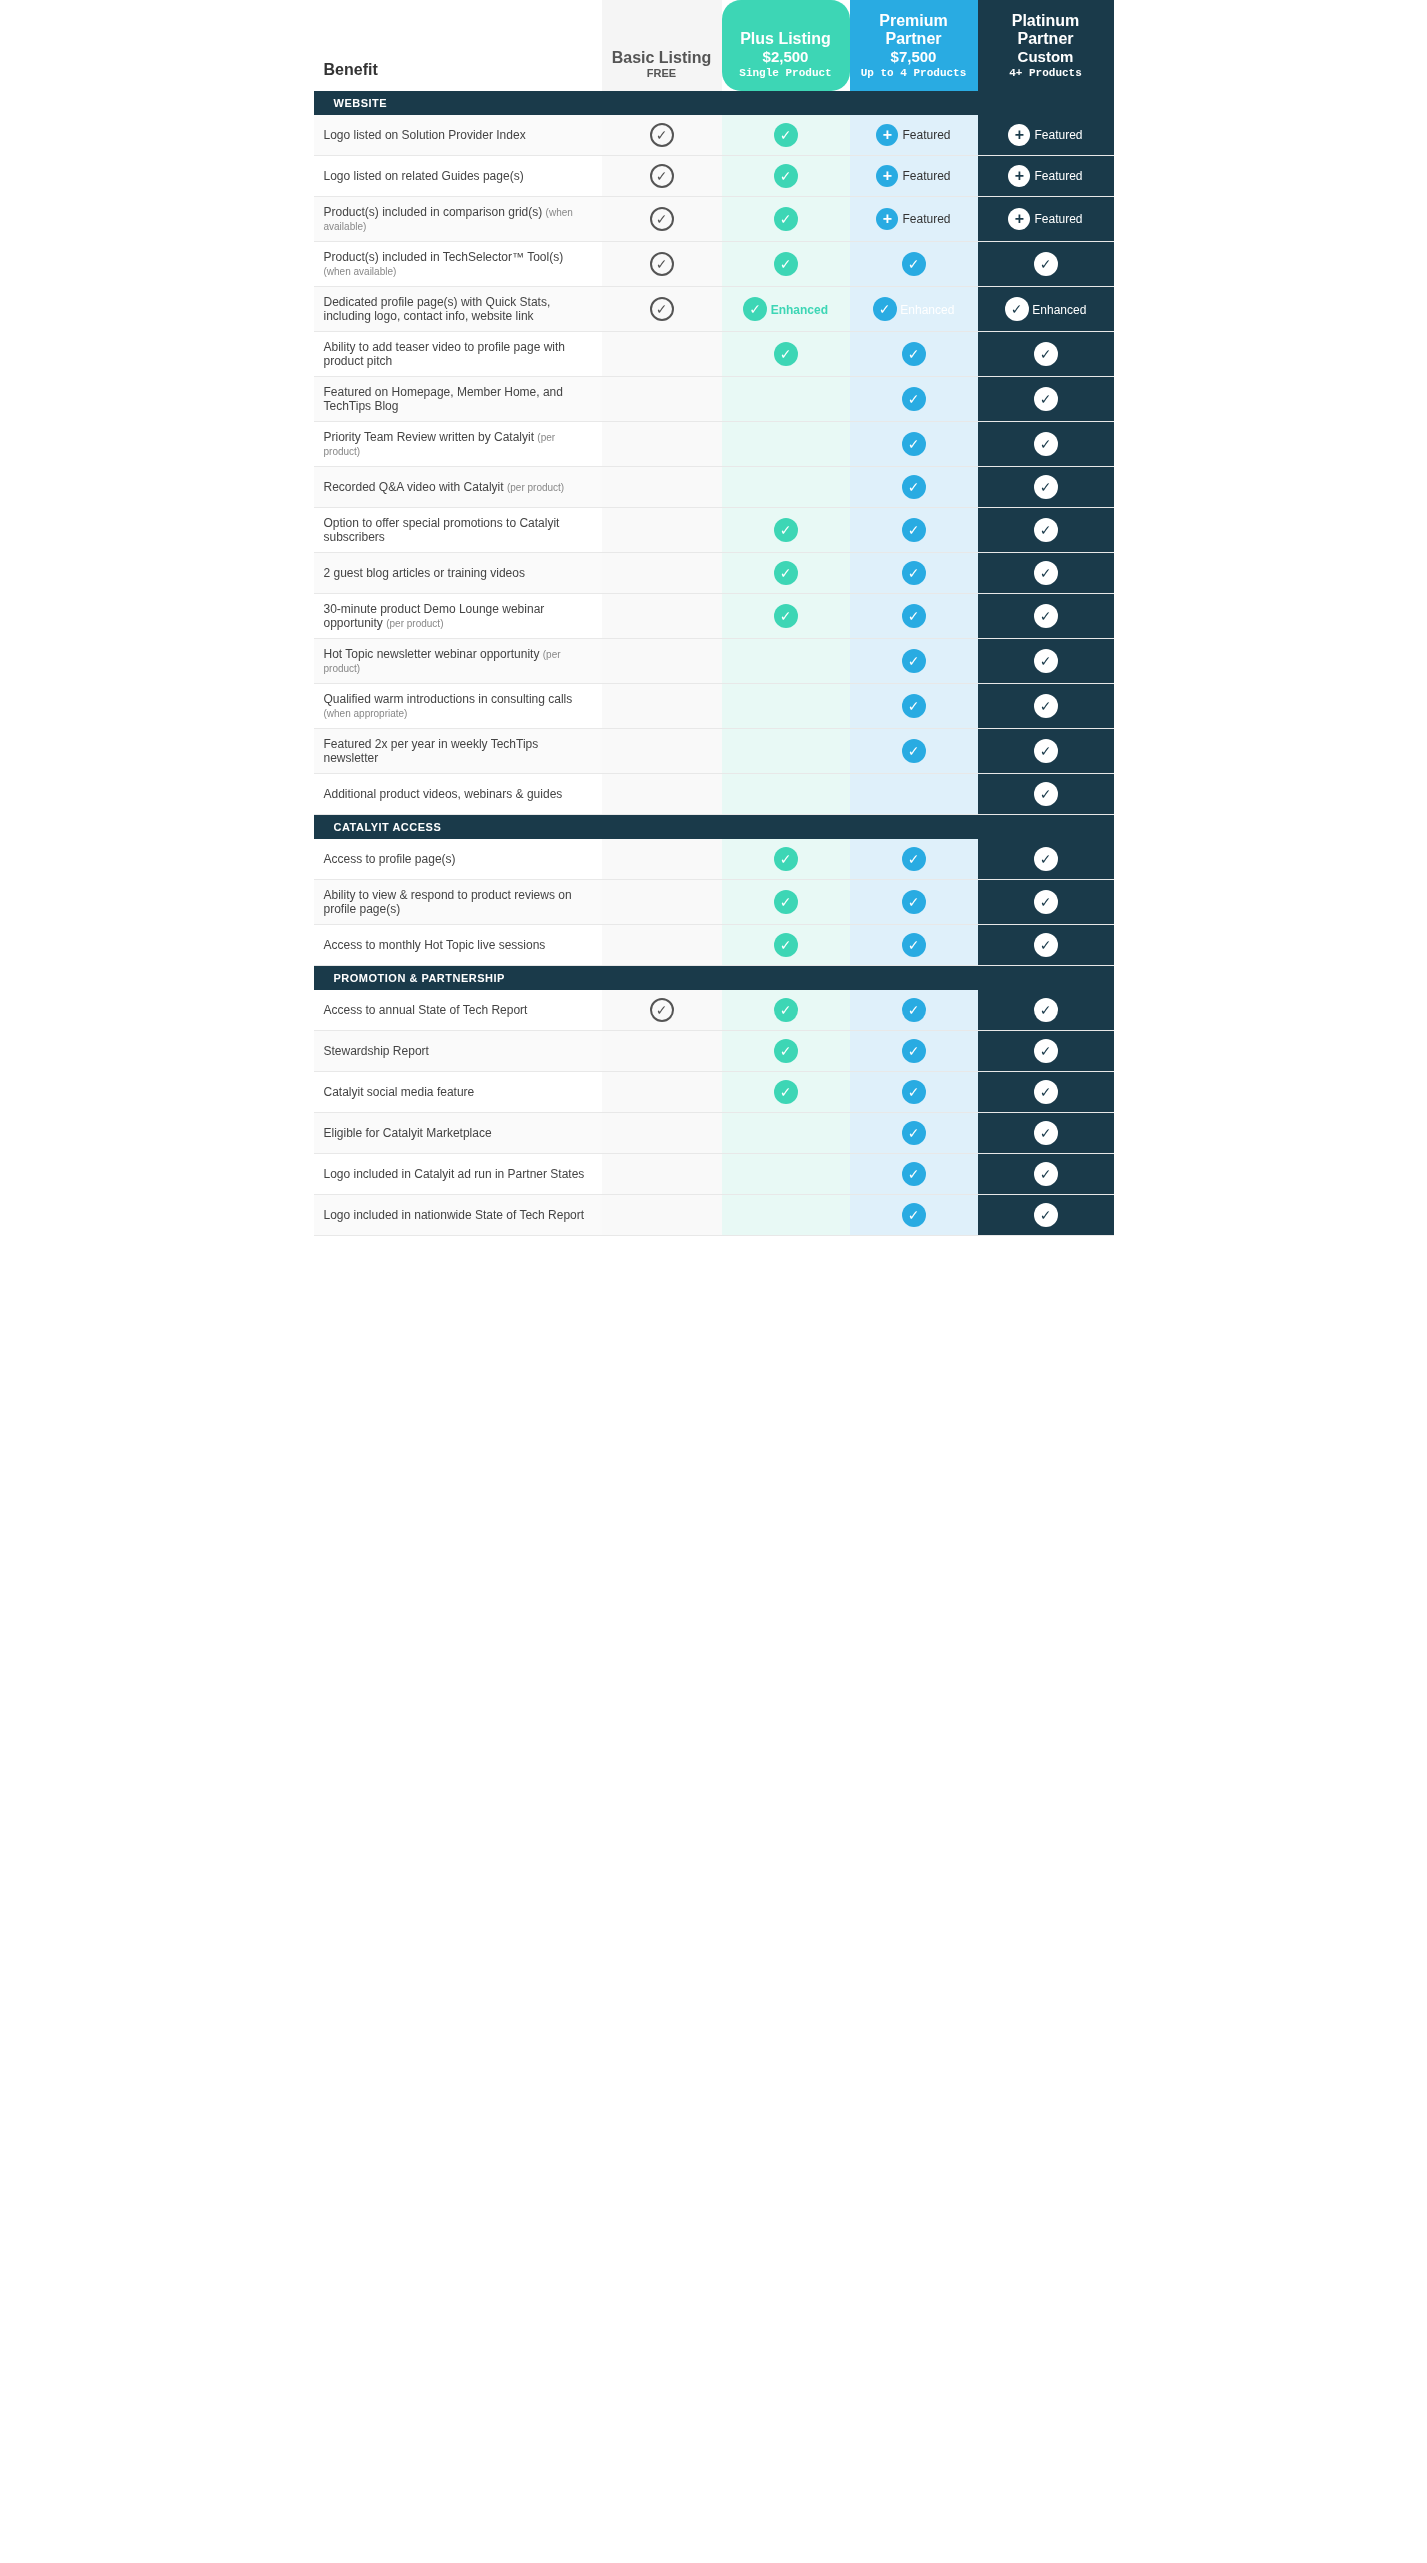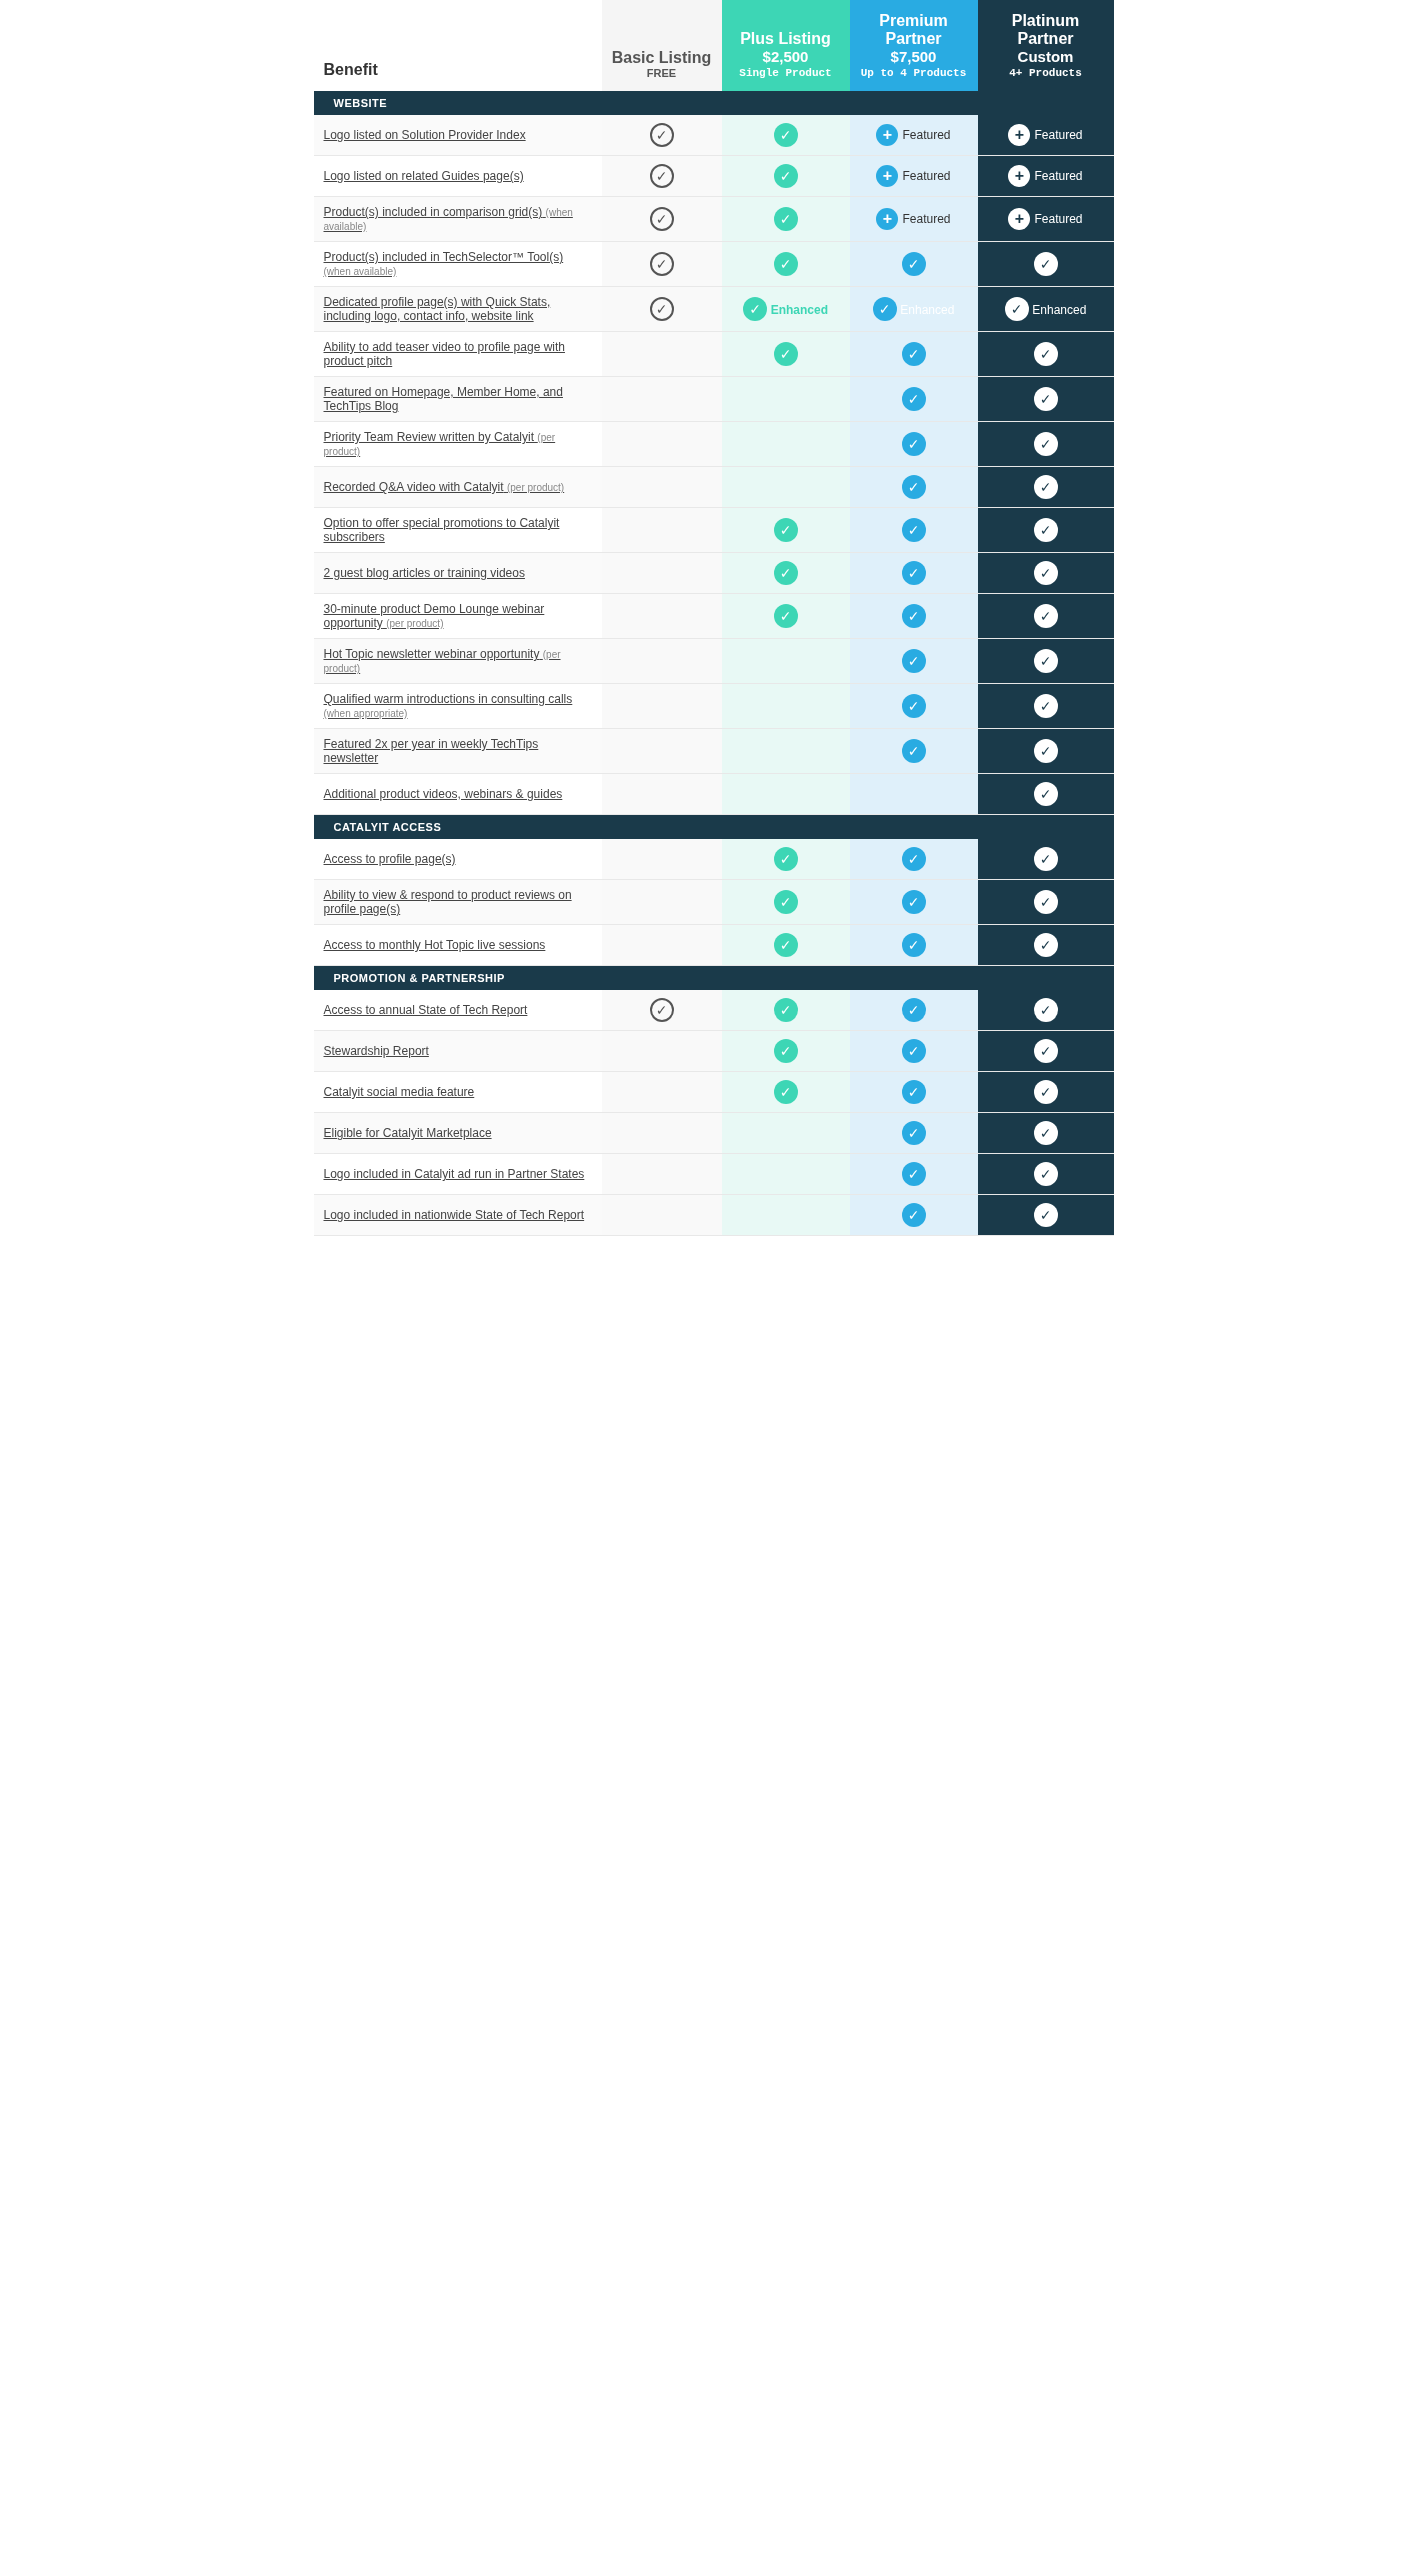--- a/index.html
+++ b/index.html
@@ -7,36 +7,36 @@
     
     .table-container { width: 800px; margin: 0 auto; }
     
     table { width: 100%; border-collapse: collapse; }
     
     
     .header-row th { padding: 12px 10px; vertical-align: bottom; text-align: center; }
     .header-row th:first-child { text-align: left; }
     .th-benefit { font-size: 16px; font-weight: bold; color: #333; text-align: left !important; }
     .th-basic { background: #f5f5f5; color: #555; font-size: 13px; }
-    .th-plus { background: #3dd6b5; color: #fff; font-size: 13px; }
+    .th-plus { background: #3dd6b5; color: #fff; font-size: 13px; border-radius: 19px; }
     .th-premium { background: #29abe2; color: #fff; font-size: 13px; }
     .th-platinum { background: #1a3a4a; color: #fff; font-size: 13px; }
     
     .th-price { font-size: 16px; font-weight: bold; display: block; }
     .th-sub { font-size: 11px; display: block; }
     .th-free { font-size: 16px; font-weight: bold; display: block; text-align: center; }
     .th-tag { font-size: 11px; display: block; margin-top: 2px; font-family: Liberation Mono, monospace; }
     
     
     .section-row td { background: #1a3a4a; color: #fff; font-weight: bold; font-size: 11px; padding: 6px 20px; letter-spacing: 0.5px; }
     
     
     .data-row td { padding: 8px 10px; border-bottom: 1px solid #e8e8e8; vertical-align: middle; }
     .data-row:nth-child(even) td:first-child { background: #fafafa; }
-    .data-row td:first-child { font-size: 12px; color: #444; width: 36%; text-decoration: underline; }
+    .data-row td:first-child { font-size: 12px; color: #444; width: 36%; }
     .data-row td.col-basic { background: #f9f9f9; text-align: center; width: 15%; }
     .data-row td.col-plus { background: #e8f9f5; text-align: center; width: 16%; }
     .data-row td.col-premium { background: #dff0fa; text-align: center; width: 16%; }
     .data-row td.col-platinum { background: #1a3a4a; text-align: center; width: 17%; }
     
     
     .check-outline { display: inline-flex; align-items: center; justify-content: center; width: 24px; height: 24px; border-radius: 50%; border: 2px solid #555; color: #555; font-size: 14px; }
     .check-filled-teal { display: inline-flex; align-items: center; justify-content: center; width: 24px; height: 24px; border-radius: 50%; background: #3dd6b5; color: #fff; font-size: 14px; }
     .check-filled-blue { display: inline-flex; align-items: center; justify-content: center; width: 24px; height: 24px; border-radius: 50%; background: #29abe2; color: #fff; font-size: 14px; }
     .check-filled-dark { display: inline-flex; align-items: center; justify-content: center; width: 24px; height: 24px; border-radius: 50%; background: #fff; color: #1a3a4a; font-size: 14px; }

